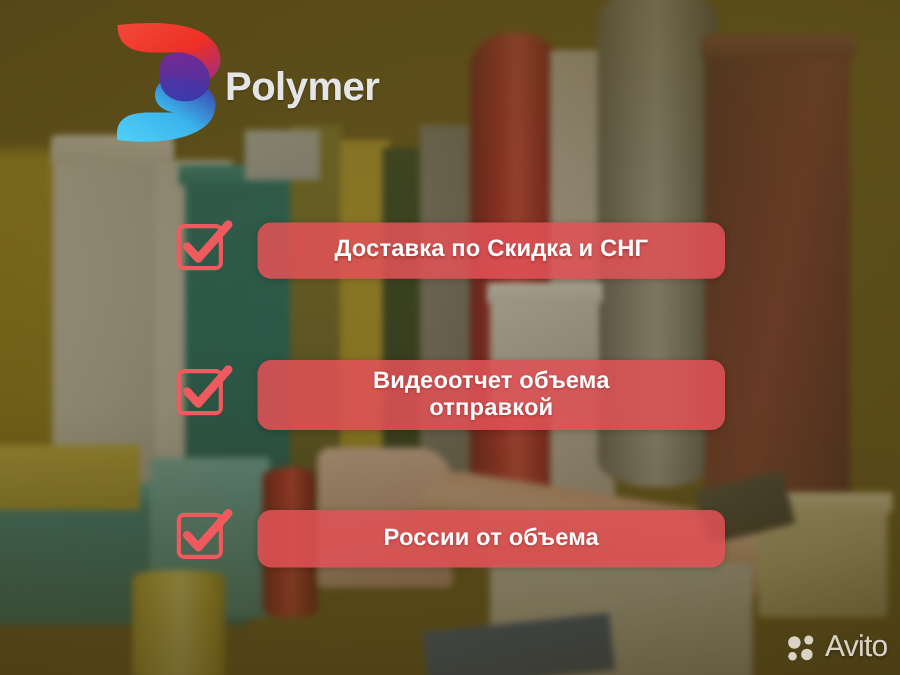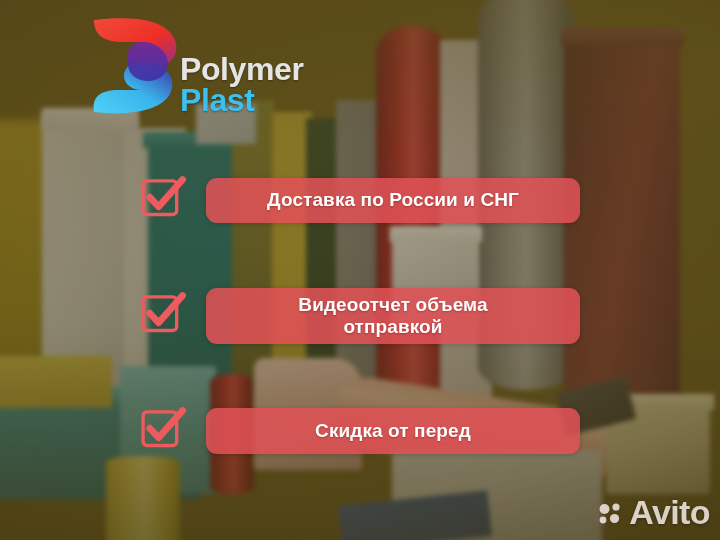--- a/index.html
+++ b/index.html
@@ -155,22 +155,22 @@
     position: absolute;
     right: 10px;
     bottom: 8px;
     display: flex;
     align-items: center;
     gap: 5px;
     opacity: 0.88;
   }
   .avito-text {
     color: #efe7e0;
-    font-size: 34px;
-    font-weight: bold;
+    font-size: 24px;
+    font-weight: normal;
     letter-spacing: -0.6px;
     text-shadow: 0 1px 3px rgba(0,0,0,0.4);
   }
 </style>
 </head>
 <body>
 
 <div id="stage">
 
   <div class="bg-layer">
@@ -297,54 +297,53 @@
           <stop offset="0%" stop-color="#6a2a9c"></stop>
           <stop offset="100%" stop-color="#3a34a8"></stop>
         </linearGradient>
       </defs>
       <path d="M6 6 C40 2 76 4 86 24 C95 42 78 56 58 56 C46 56 40 50 40 42 C40 34 48 28 58 28 L36 28 C14 28 6 20 6 6 Z" fill="url(#gRed)"></path>
       <path d="M6 98 C36 102 72 98 82 80 C91 62 74 48 54 48 C42 48 36 54 36 62 C36 70 44 76 54 76 L32 76 C10 76 4 84 6 98 Z" fill="url(#gBlue)"></path>
       <path d="M40 40 C40 32 48 27 58 28 C72 30 80 40 80 50 C80 60 70 68 58 67 C46 66 40 58 40 50 Z" fill="url(#gPurp)" opacity="0.92"></path>
     </svg>
     <div class="logo-words">
       <span class="logo-line1">Polymer</span>
-      <span class="logo-line2">Plast</span>
     </div>
   </div>
 
   <div class="features">
 
     <div class="feature-row r0">
       <svg class="checkbox" viewBox="0 0 60 56">
         <rect x="2.6" y="6.6" width="42" height="42" rx="5" ry="5" fill="none" stroke="#ef5a5e" stroke-width="4.2"></rect>
         <path d="M11 27 L22 39 L52 5" fill="none" stroke="#ef5a5e" stroke-width="8.5" stroke-linecap="round" stroke-linejoin="round"></path>
       </svg>
       <div class="feature-pill">
-        <span class="feature-text">Доставка по России и СНГ</span>
+        <span class="feature-text">Доставка по Скидка и СНГ</span>
       </div>
     </div>
 
     <div class="feature-row r1">
       <svg class="checkbox" viewBox="0 0 60 56">
         <rect x="2.6" y="6.6" width="42" height="42" rx="5" ry="5" fill="none" stroke="#ef5a5e" stroke-width="4.2"></rect>
         <path d="M11 27 L22 39 L52 5" fill="none" stroke="#ef5a5e" stroke-width="8.5" stroke-linecap="round" stroke-linejoin="round"></path>
       </svg>
       <div class="feature-pill">
         <span class="feature-text">Видеоотчет объема
 отправкой</span>
       </div>
     </div>
 
     <div class="feature-row r2">
       <svg class="checkbox" viewBox="0 0 60 56">
         <rect x="2.6" y="6.6" width="42" height="42" rx="5" ry="5" fill="none" stroke="#ef5a5e" stroke-width="4.2"></rect>
         <path d="M11 27 L22 39 L52 5" fill="none" stroke="#ef5a5e" stroke-width="8.5" stroke-linecap="round" stroke-linejoin="round"></path>
       </svg>
       <div class="feature-pill">
-        <span class="feature-text">Скидка от перед</span>
+        <span class="feature-text">России от объема</span>
       </div>
     </div>
 
   </div>
 
   <div class="avito">
     <svg width="26" height="24" viewBox="0 0 26 24">
       <circle cx="6.5" cy="8" r="5" fill="#efe7e0"></circle>
       <circle cx="18" cy="6" r="3.6" fill="#efe7e0"></circle>
       <circle cx="5" cy="19" r="3.4" fill="#efe7e0"></circle>

